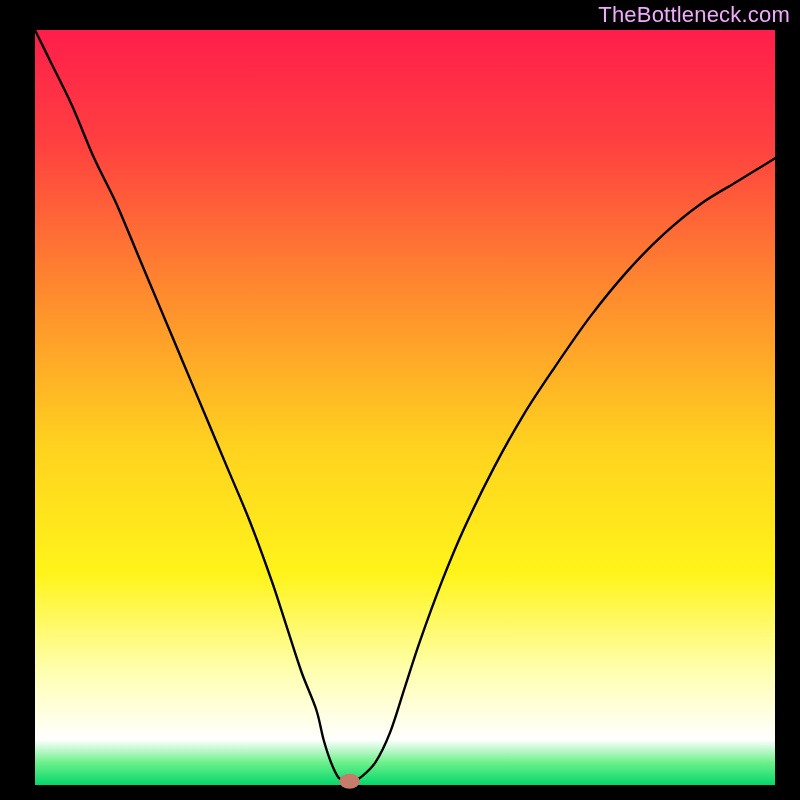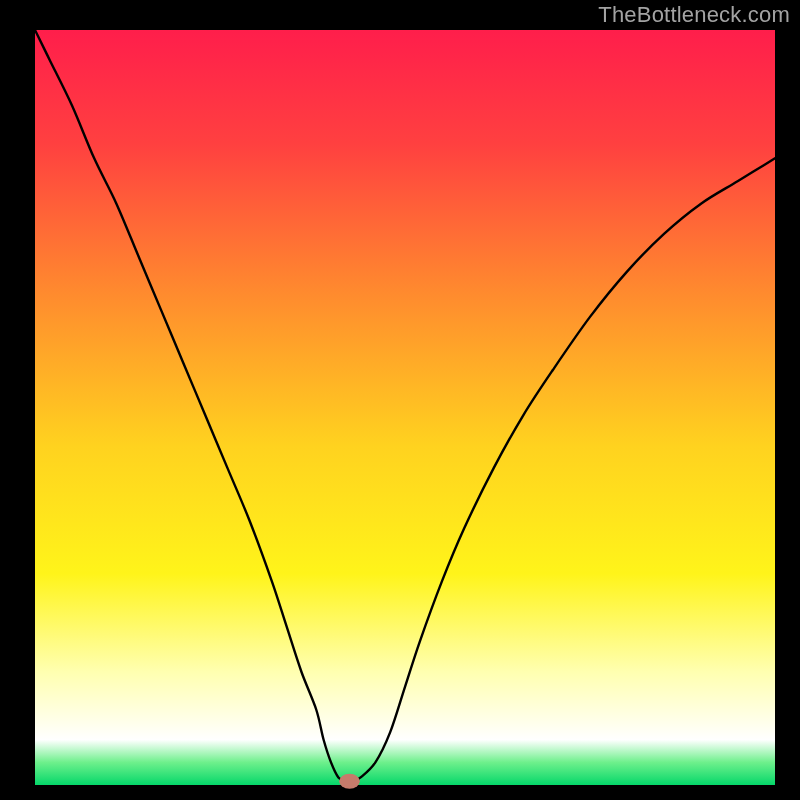--- a/index.html
+++ b/index.html
@@ -16,21 +16,21 @@
     top: 0;
     left: 0;
     width: 800px;
     height: 800px;
     background: #000;
   }
   .watermark {
     position: absolute;
     top: 2px;
     right: 10px;
-    color: #a3a3a3;
+    color: #f0abfc;
     font-size: 22px;
     font-weight: 500;
     letter-spacing: 0.2px;
     z-index: 5;
   }
   svg.plot {
     position: absolute;
     top: 0;
     left: 0;
   }

